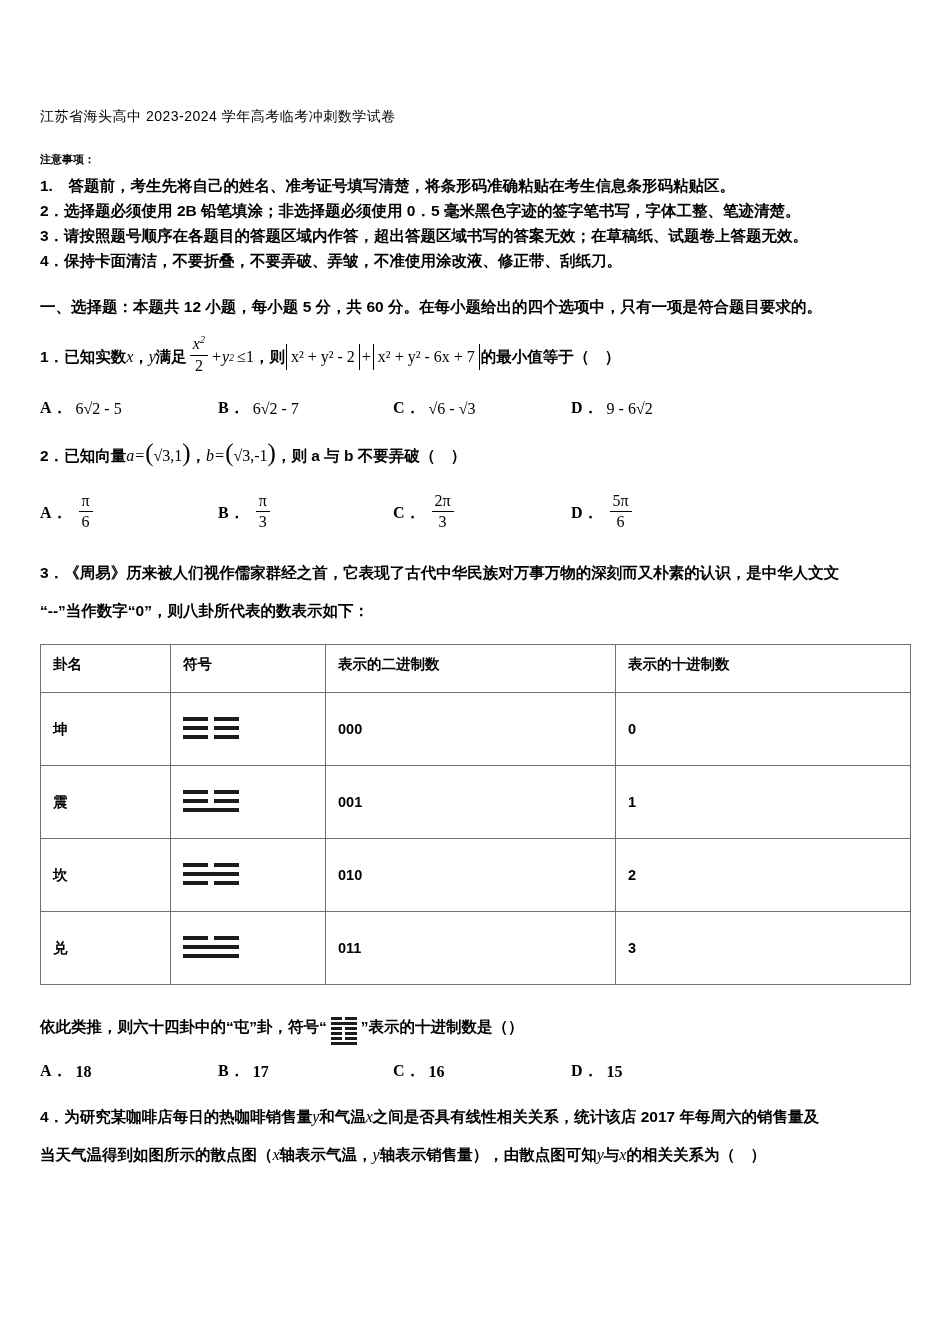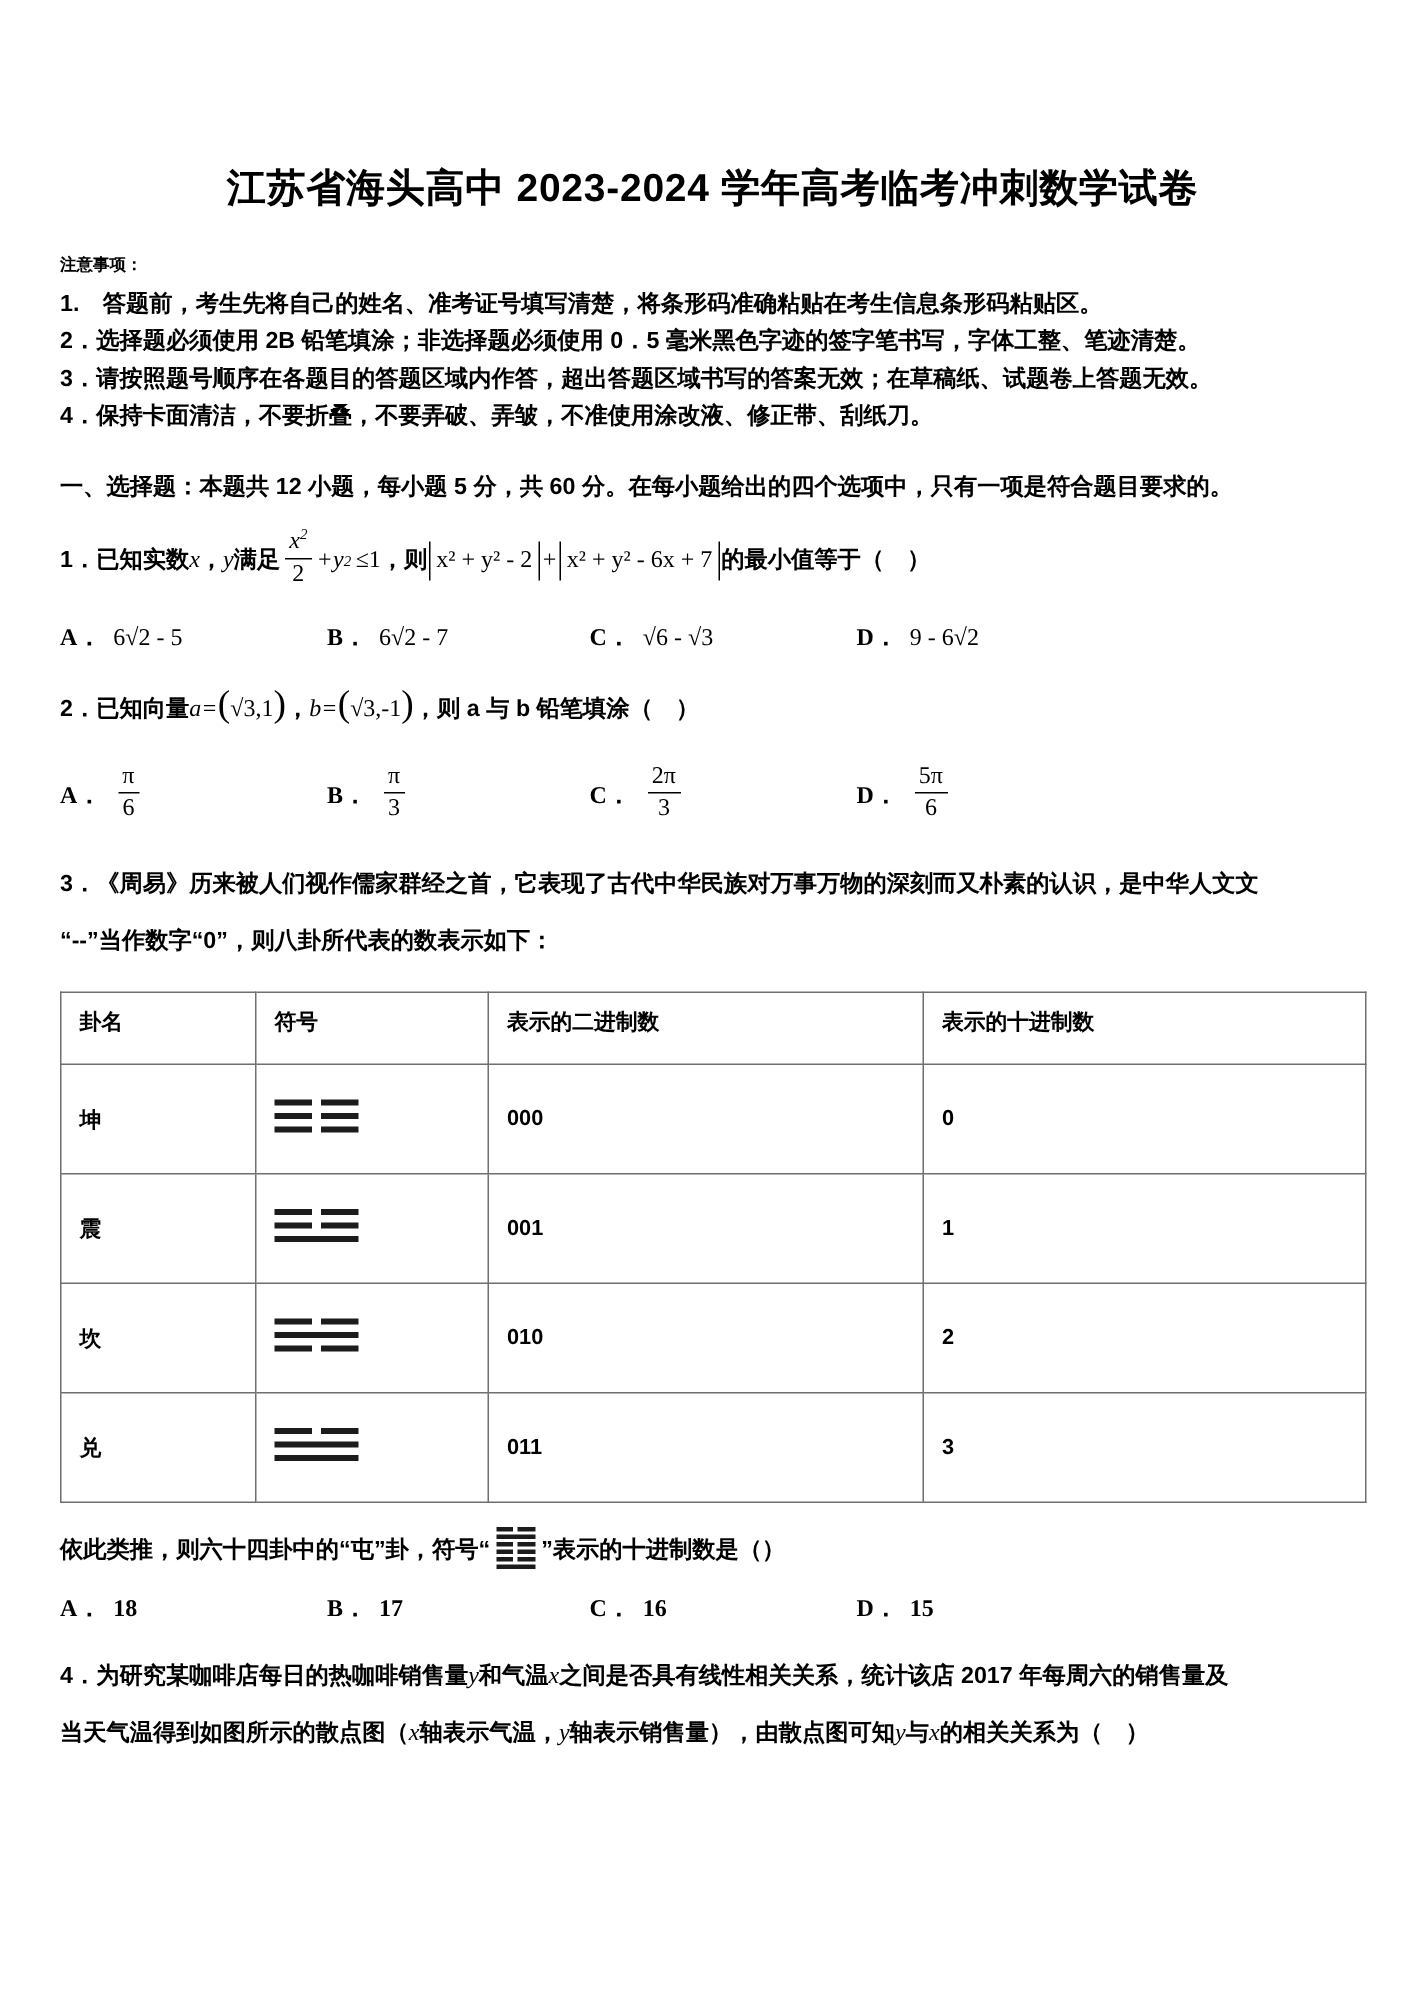--- a/index.html
+++ b/index.html
@@ -16,24 +16,24 @@
     color: #000000;
     overflow: hidden;
   }
   .page {
     position: relative;
     width: 950px;
     height: 1344px;
     padding: 0 40px;
   }
   .doc-title {
-    text-align: center;
-    font-family: "Liberation Sans", "DejaVu Sans", sans-serif;
-    font-weight: bold;
-    font-size: 26px;
+    text-align: left;
+    font-family: "Liberation Sans", "DejaVu Sans", sans-serif;
+    font-weight: normal;
+    font-size: 14px;
     letter-spacing: 0.5px;
     padding-top: 108px;
     margin: 0 0 26px 0;
   }
   .notes-head {
     font-family: "Liberation Sans", "DejaVu Sans", sans-serif;
     font-weight: bold;
     font-size: 11px;
     margin: 0 0 6px 0;
   }
@@ -157,23 +157,22 @@
     vertical-align: -5px;
     margin: 0 4px;
   }
   .hexagram .line-row { height: 2.5px; margin-bottom: 2.5px; }
   .hexagram .seg { height: 2.5px; }
 
   .after-table {
     font-family: "Liberation Sans", "DejaVu Sans", sans-serif;
     font-weight: bold;
     font-size: 15.5px;
-    margin-top: 16px;
+    margin-top: 32px;
     display: flex;
-    align-items: center;
   }
   .q3-options { margin-top: 14px; }
   .q3-options .opt .val { font-family: "Liberation Serif", serif; font-weight: bold; }
   .q4 { margin-top: 16px; }
 </style>
 </head>
 <body>
 
 <div class="page">
 
@@ -239,21 +238,21 @@
       <span class="mo">=</span>
       <span class="paren-big">(</span>
       <span class="mn">√3,1</span>
       <span class="paren-big">)</span>
       <span class="q-text">，</span>
       <span class="mi">b</span>
       <span class="mo">=</span>
       <span class="paren-big">(</span>
       <span class="mn">√3,-1</span>
       <span class="paren-big">)</span>
-      <span class="q-text">，则 a 与 b 铅笔填涂（　）</span>
+      <span class="q-text">，则 a 与 b 不要弄破（　）</span>
     </div>
     <div class="options" style="margin-top:18px">
       <div class="opt optA">
         <span class="lbl">A．</span>
         <span class="frac val">
           <span class="num mn">π</span>
           <span class="den mn">6</span>
         </span>
       </div>
       <div class="opt optB">

